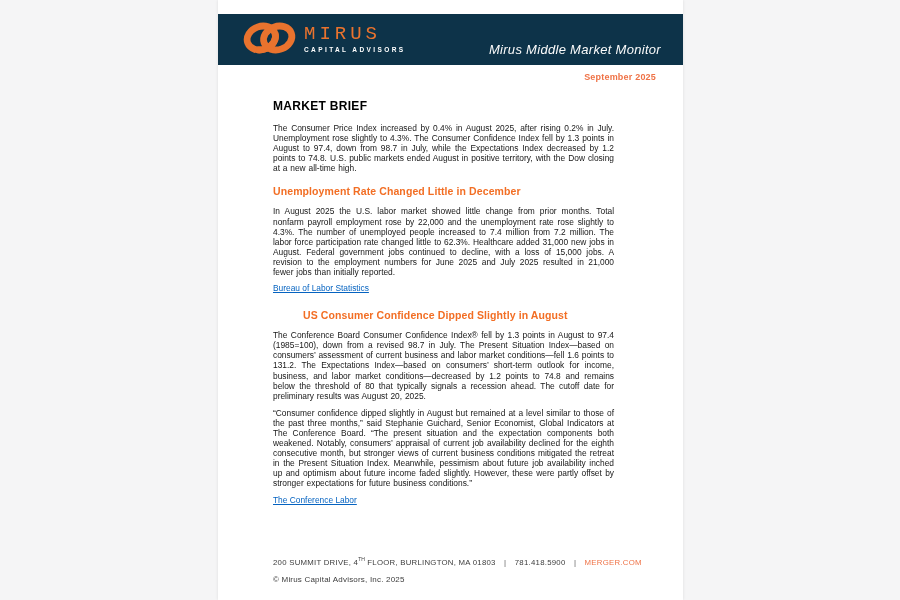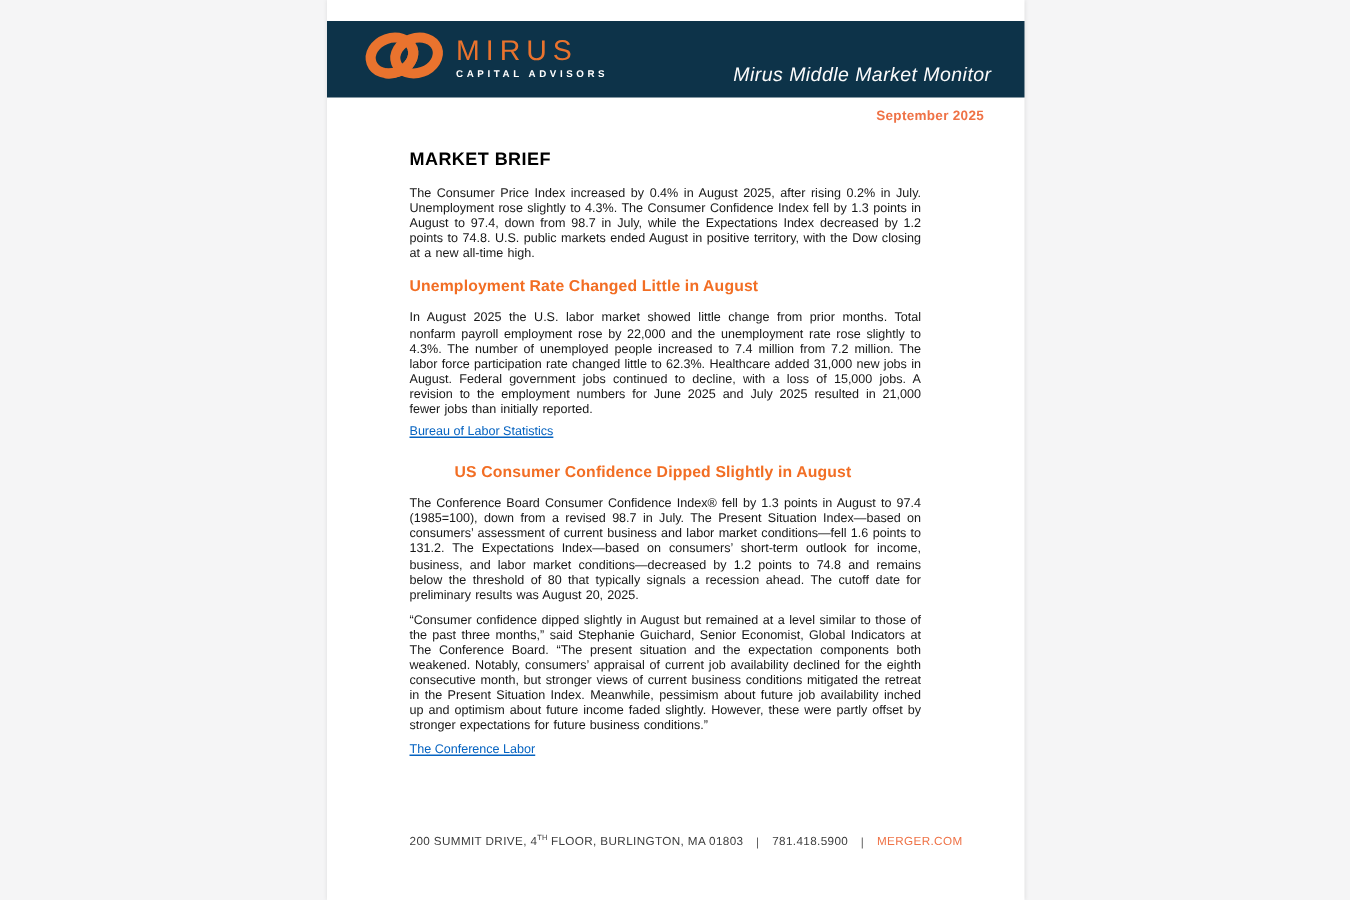--- a/index.html
+++ b/index.html
@@ -17,21 +17,21 @@
   .band{
     position:absolute;left:0;top:14px;width:465px;height:51px;
     background:#0d3349;box-sizing:border-box;
     display:flex;align-items:center;justify-content:space-between;
     padding:0 22px 0 24px;
   }
   .logo{display:flex;align-items:center;gap:6px;}
   .logo-rings{flex:0 0 auto;}
   .brand-col{display:flex;flex-direction:column;line-height:1;}
   .brand{
-    font-family:Liberation Sans, sans-serif;
+    font-family:Liberation Mono, monospace;
     font-size:19px;letter-spacing:4px;color:#e9732e;font-weight:400;
   }
   .brand-sub{
     font-size:6.5px;letter-spacing:2.4px;color:#ffffff;font-weight:600;
     margin-top:3px;
   }
   .monitor{
     font-style:italic;font-size:13px;color:#fbfbfb;
     align-self:flex-end;margin-bottom:8px;letter-spacing:.3px;
   }
@@ -92,34 +92,35 @@
       </div>
       <div class="monitor">Mirus Middle Market Monitor</div>
     </div>
 
     <div class="dateline">September 2025</div>
 
     <div class="content">
       <div class="h-brief">MARKET BRIEF</div>
       <p class="para">The Consumer Price Index increased by 0.4% in August 2025, after rising 0.2% in July. Unemployment rose slightly to 4.3%. The Consumer Confidence Index fell by 1.3 points in August to 97.4, down from 98.7 in July, while the Expectations Index decreased by 1.2 points to 74.8. U.S. public markets ended August in positive territory, with the Dow closing at a new all-time high.</p>
 
-      <div class="h-orange">Unemployment Rate Changed Little in August</div>
+      <div class="h-orange">Unemployment Rate Changed Little in December</div>
       <p class="para" style="margin-bottom:0;">In August 2025 the U.S. labor market showed little change from prior months. Total nonfarm payroll employment rose by 22,000 and the unemployment rate rose slightly to 4.3%. The number of unemployed people increased to 7.4 million from 7.2 million. The labor force participation rate changed little to 62.3%. Healthcare added 31,000 new jobs in August. Federal government jobs continued to decline, with a loss of 15,000 jobs. A revision to the employment numbers for June 2025 and July 2025 resulted in 21,000 fewer jobs than initially reported.</p>
       <a class="doclink">Bureau of Labor Statistics</a>
 
       <div class="h-orange" style="margin-top:14px;padding-left:30px;">US Consumer Confidence Dipped Slightly in August</div>
       <p class="para">The Conference Board Consumer Confidence Index® fell by 1.3 points in August to 97.4 (1985=100), down from a revised 98.7 in July. The Present Situation Index—based on consumers’ assessment of current business and labor market conditions—fell 1.6 points to 131.2. The Expectations Index—based on consumers’ short-term outlook for income, business, and labor market conditions—decreased by 1.2 points to 74.8 and remains below the threshold of 80 that typically signals a recession ahead. The cutoff date for preliminary results was August 20, 2025.</p>
       <p class="para quote" style="margin-bottom:0;">“Consumer confidence dipped slightly in August but remained at a level similar to those of the past three months,” said Stephanie Guichard, Senior Economist, Global Indicators at The Conference Board. “The present situation and the expectation components both weakened. Notably, consumers’ appraisal of current job availability declined for the eighth consecutive month, but stronger views of current business conditions mitigated the retreat in the Present Situation Index. Meanwhile, pessimism about future job availability inched up and optimism about future income faded slightly. However, these were partly offset by stronger expectations for future business conditions.”</p>
       <a class="doclink">The Conference Labor</a>
     </div>
 
     <div class="footer">
       <div class="f-line1">
         <span>200 SUMMIT DRIVE, 4</span><span class="f-sup">TH</span><span> FLOOR, BURLINGTON, MA 01803</span>
         <span class="f-sep">|</span>
         <span>781.418.5900</span>
         <span class="f-sep">|</span>
         <span class="f-site">MERGER.COM</span>
       </div>
+      <div class="f-copy">© Mirus Capital Advisors, Inc. 2025</div>
     </div>
 
   </div>
 </div>
 
 </body></html>

